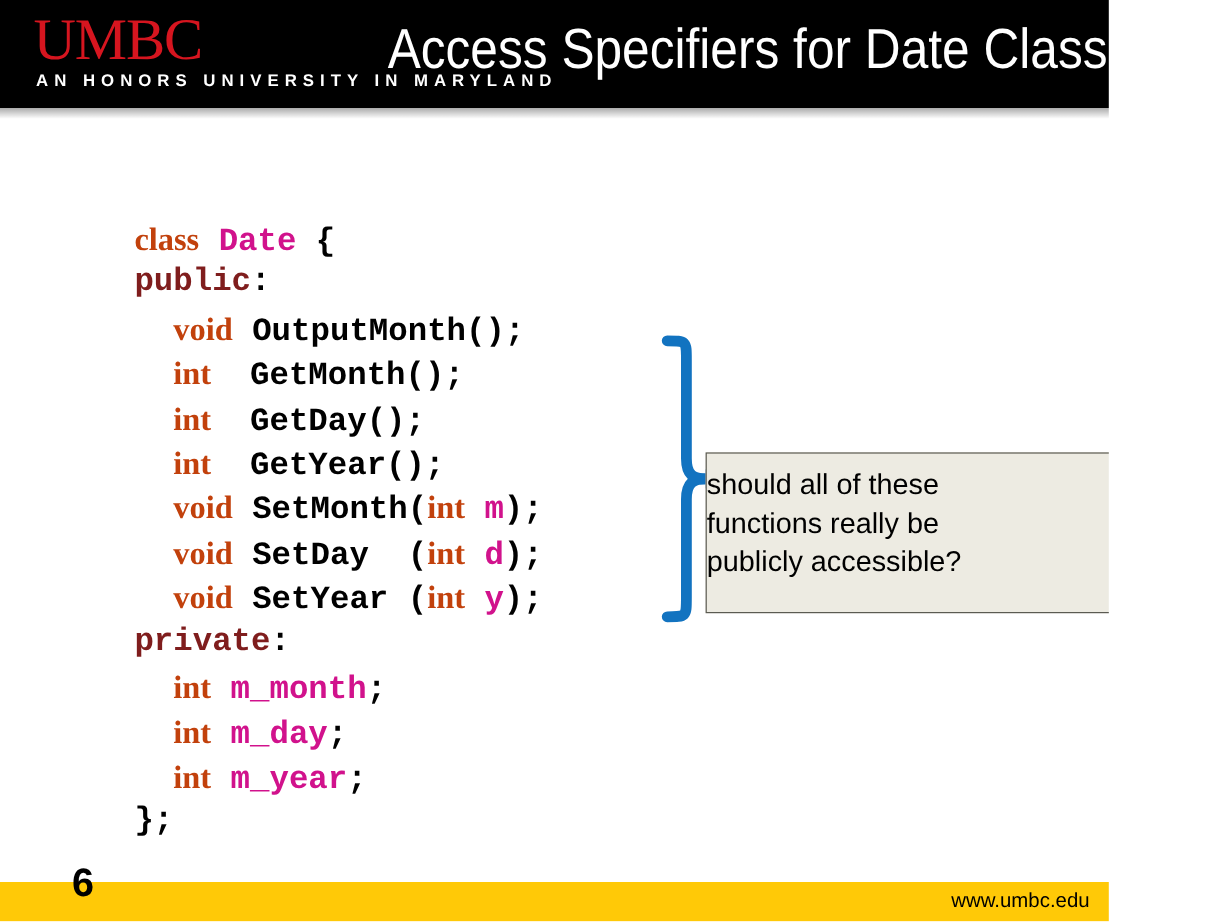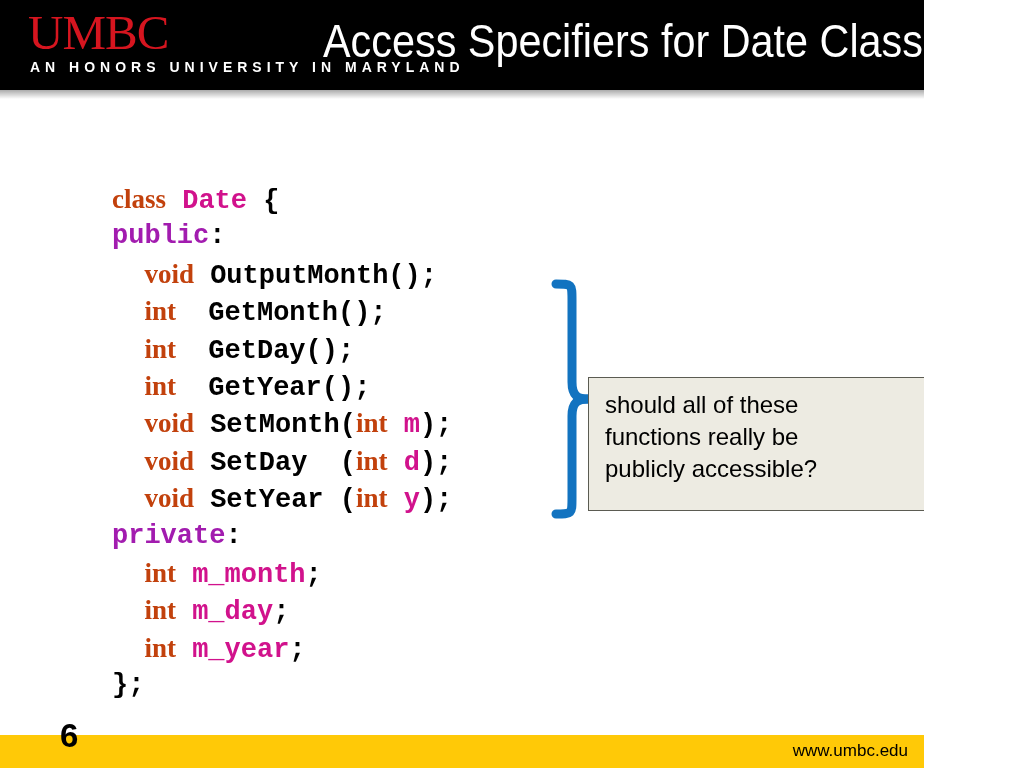--- a/index.html
+++ b/index.html
@@ -84,21 +84,21 @@
     top: 181px;
     font-family: "Liberation Mono", "DejaVu Sans Mono", monospace;
     font-size: 27px;
     font-weight: bold;
     line-height: 37.4px;
     white-space: pre;
     color: #000000;
   }
   .code-line { display: block; height: 37.4px; }
   .tok-kw    { color: #c2410c; font-family: Liberation Serif, serif; }   
-  .tok-acc   { color: #a21caf; font-family: Liberation Mono, monospace; }   
+  .tok-acc   { color: #7f1d1d; font-family: Liberation Mono, monospace; }   
   .tok-type  { color: #D1128C; text-align: center; }   
   .tok-plain { color: #000000; }
 
   
   #brace-connector {
     position: absolute;
     left: 534px;
     top: 278px;
     width: 80px;
     height: 242px;
@@ -111,21 +111,21 @@
     left: 588px;
     top: 377px;
     width: 343px;
     height: 134px;
     background: #EDEBE2;
     border: 1.5px solid #5B5B52;
     box-sizing: border-box;
   }
   #callout-text {
     margin: 0;
-    padding: 11px 0 0 16px;
+    padding: 11px 0 0 0;
     font-family: "Liberation Sans", sans-serif;
     font-size: 24px;
     font-weight: 400;
     line-height: 32px;
     color: #000000;
     white-space: pre-line;
   }
 
   
   #footer-bar {

